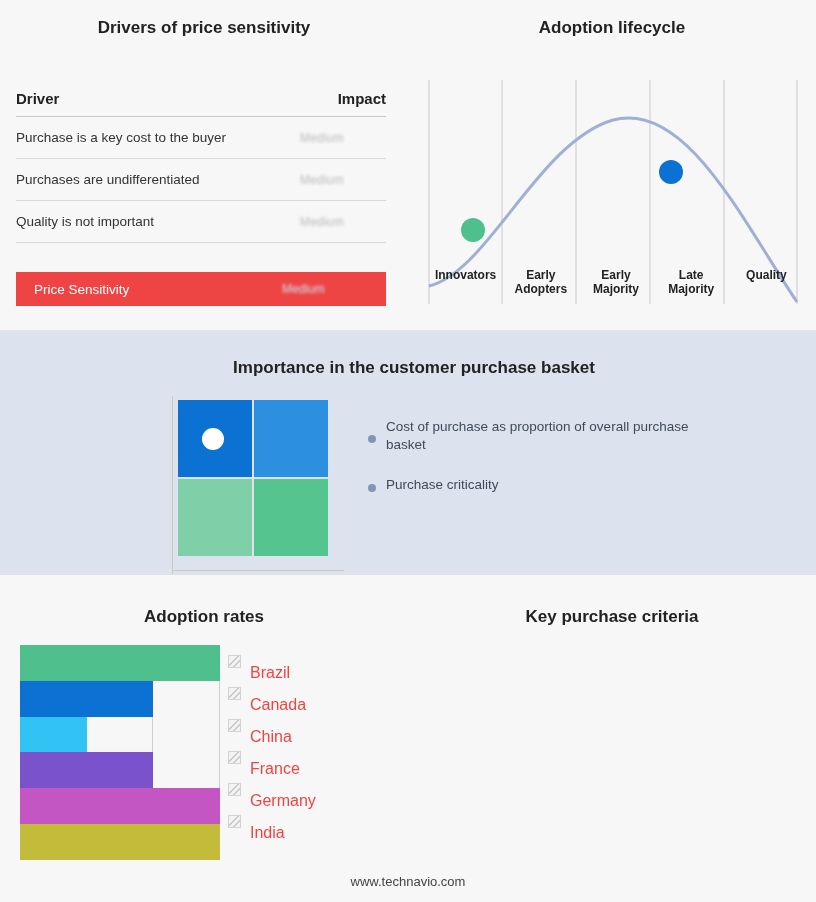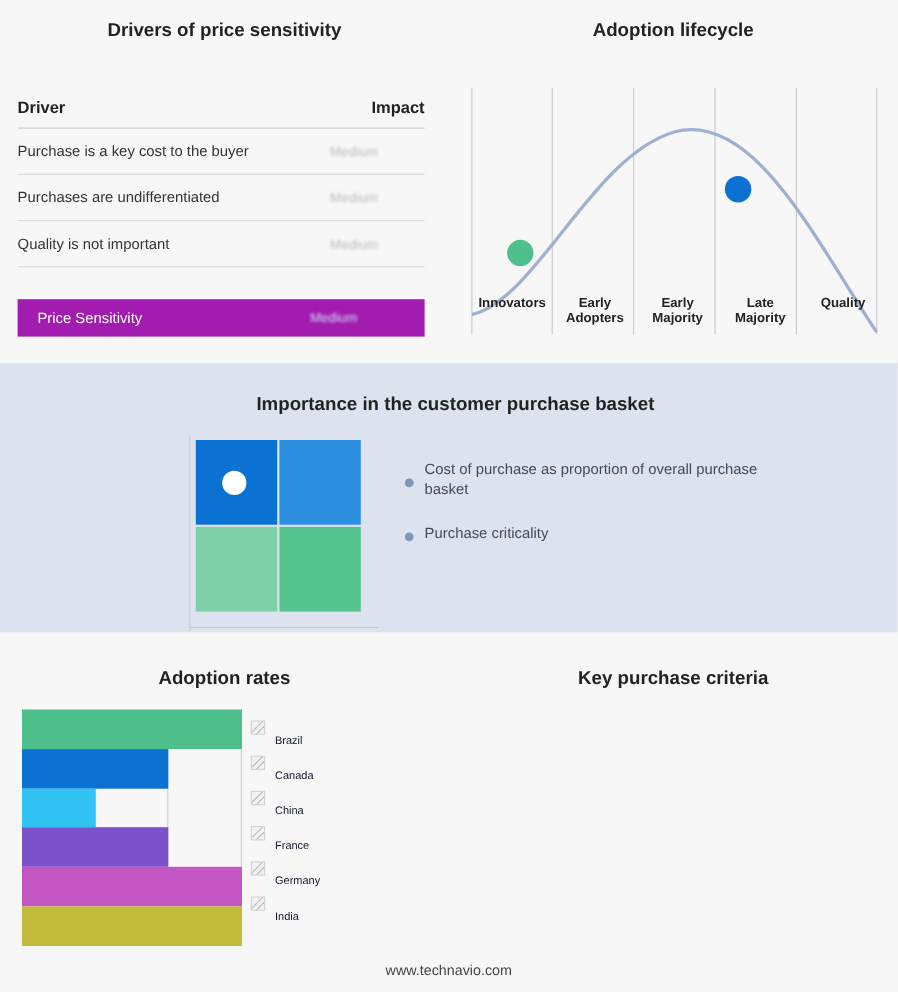--- a/index.html
+++ b/index.html
@@ -26,21 +26,21 @@
   .panel-drivers h2 { position:absolute; left:0; top:18px; width:408px; }
   .drv-table { position:absolute; left:16px; top:90px; width:370px; }
   .drv-head { display:flex; padding-bottom:9px; border-bottom:1px solid #c9c9c9; }
   .drv-head .c1 { flex:1; font-size:15px; font-weight:bold; color:#222; }
   .drv-head .c2 { width:86px; font-size:15px; font-weight:bold; color:#222;text-align:right; }
   .drv-row { display:flex; align-items:center; padding:13px 0 13px 0; border-bottom:1px solid #d9d9d9; }
   .drv-row .c1 { flex:1; font-size:13.5px; color:#333; }
   .drv-row .c2 { width:86px; font-size:12px; color:#b9b9b9; letter-spacing:.2px; filter: blur(1.4px); }
   .drv-total {
     position:absolute; left:16px; top:272px; width:370px; height:34px;
-    background:#a21caf; display:flex; align-items:center; padding:0 18px;
+    background:#ef4444; display:flex; align-items:center; padding:0 18px;
   }
   .drv-total .c1 { flex:1; font-size:13.5px; color:#fff; }
   .drv-total .c2 { width:86px; font-size:12px; color:#cfe2f5; filter: blur(1.4px); }
 
   
   .panel-life { position:absolute; left:408px; top:0; width:408px; height:330px; }
   .panel-life h2 { position:absolute; left:0; top:18px; width:408px; }
   .life-wrap { position:absolute; left:20px; top:72px; width:370px; height:240px; }
   .life-labels { position:absolute; left:20px; top:268px; width:376px; display:flex; }
   .life-labels div {
@@ -84,21 +84,21 @@
   .lg-swatch {
     width:13px; height:13px; margin-right:9px; background:#f2f2f2;
     border:1px solid #d2d2d2; position:relative; overflow:hidden; flex:none;
   }
   .lg-swatch::before, .lg-swatch::after {
     content:""; position:absolute; width:1px; height:26px; background:#b9b9b9;
     transform: rotate(45deg); top:-7px;
   }
   .lg-swatch::before { left:3px; }
   .lg-swatch::after  { left:9px; }
-  .lg-label { font-size:10px; color:#0f172a;margin-top:24px; }
+  .lg-label { font-size:16px; color:#ef4444;margin-top:24px; }
 
   .footer {
     position:absolute; left:0; top:874px; width:816px; text-align:center;
     font-size:13px; color:#444;
   }
 </style>
 </head>
 <body>
 
 <div class="page">

